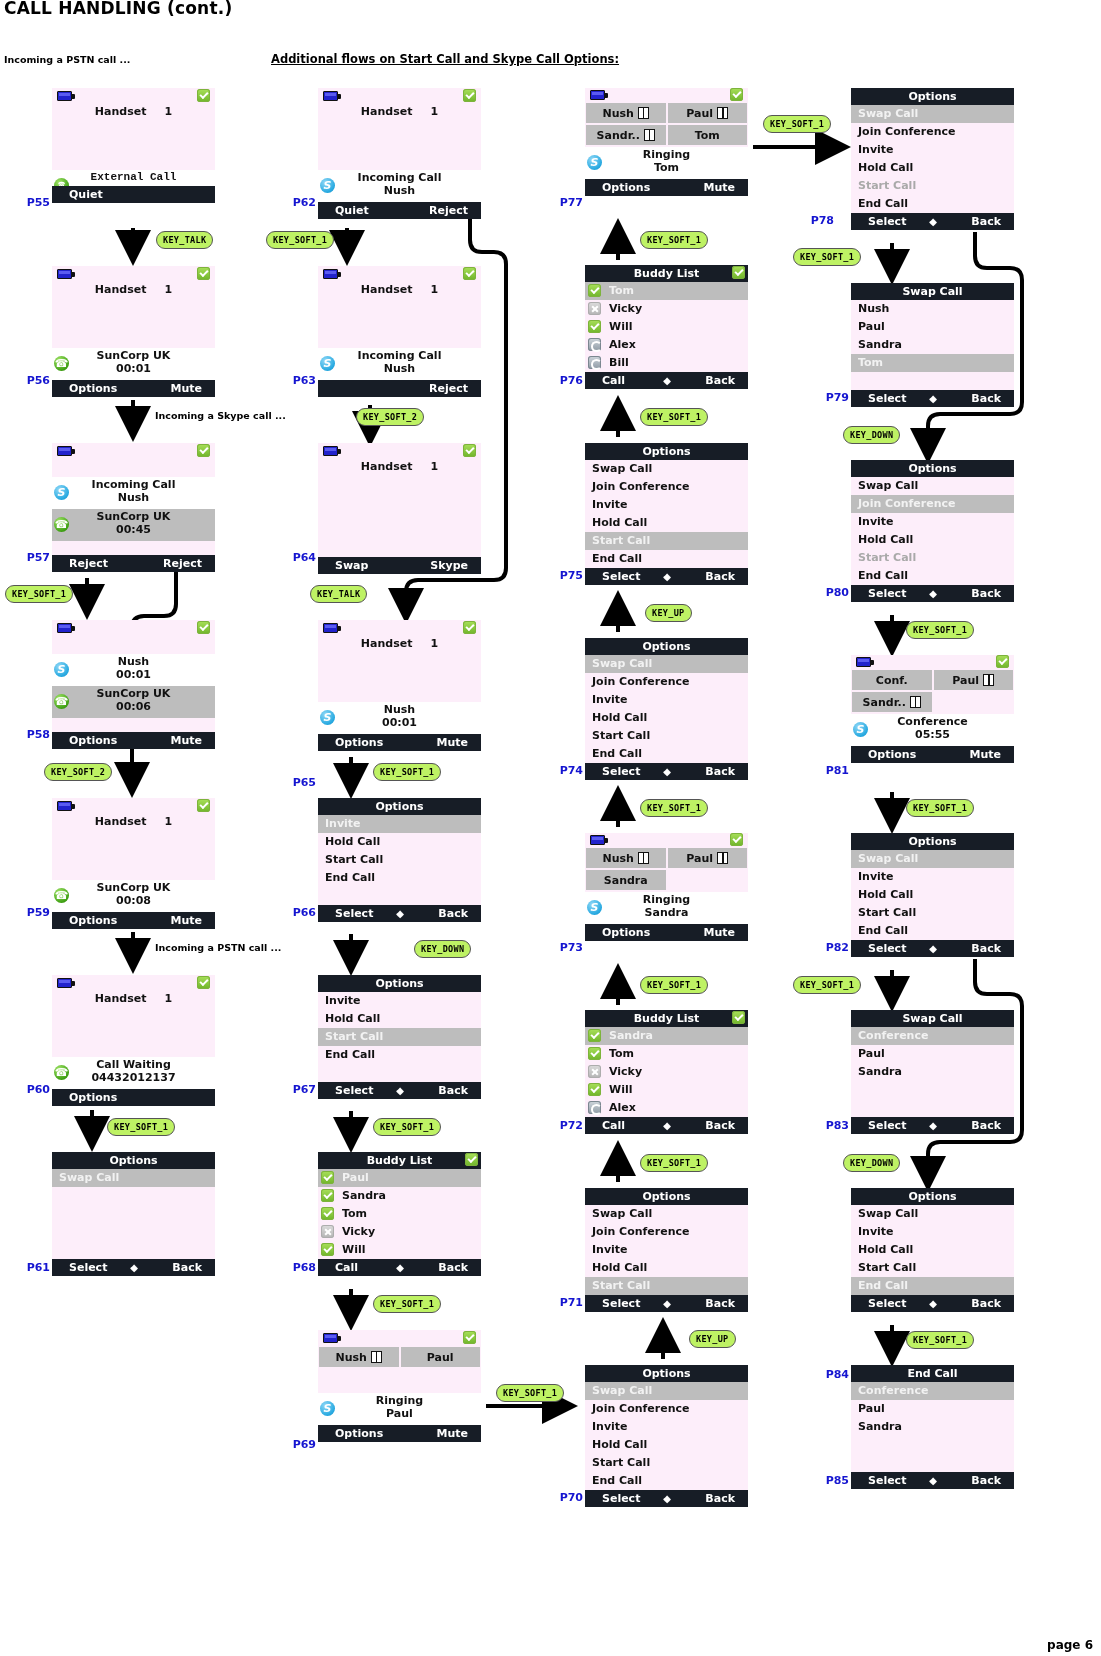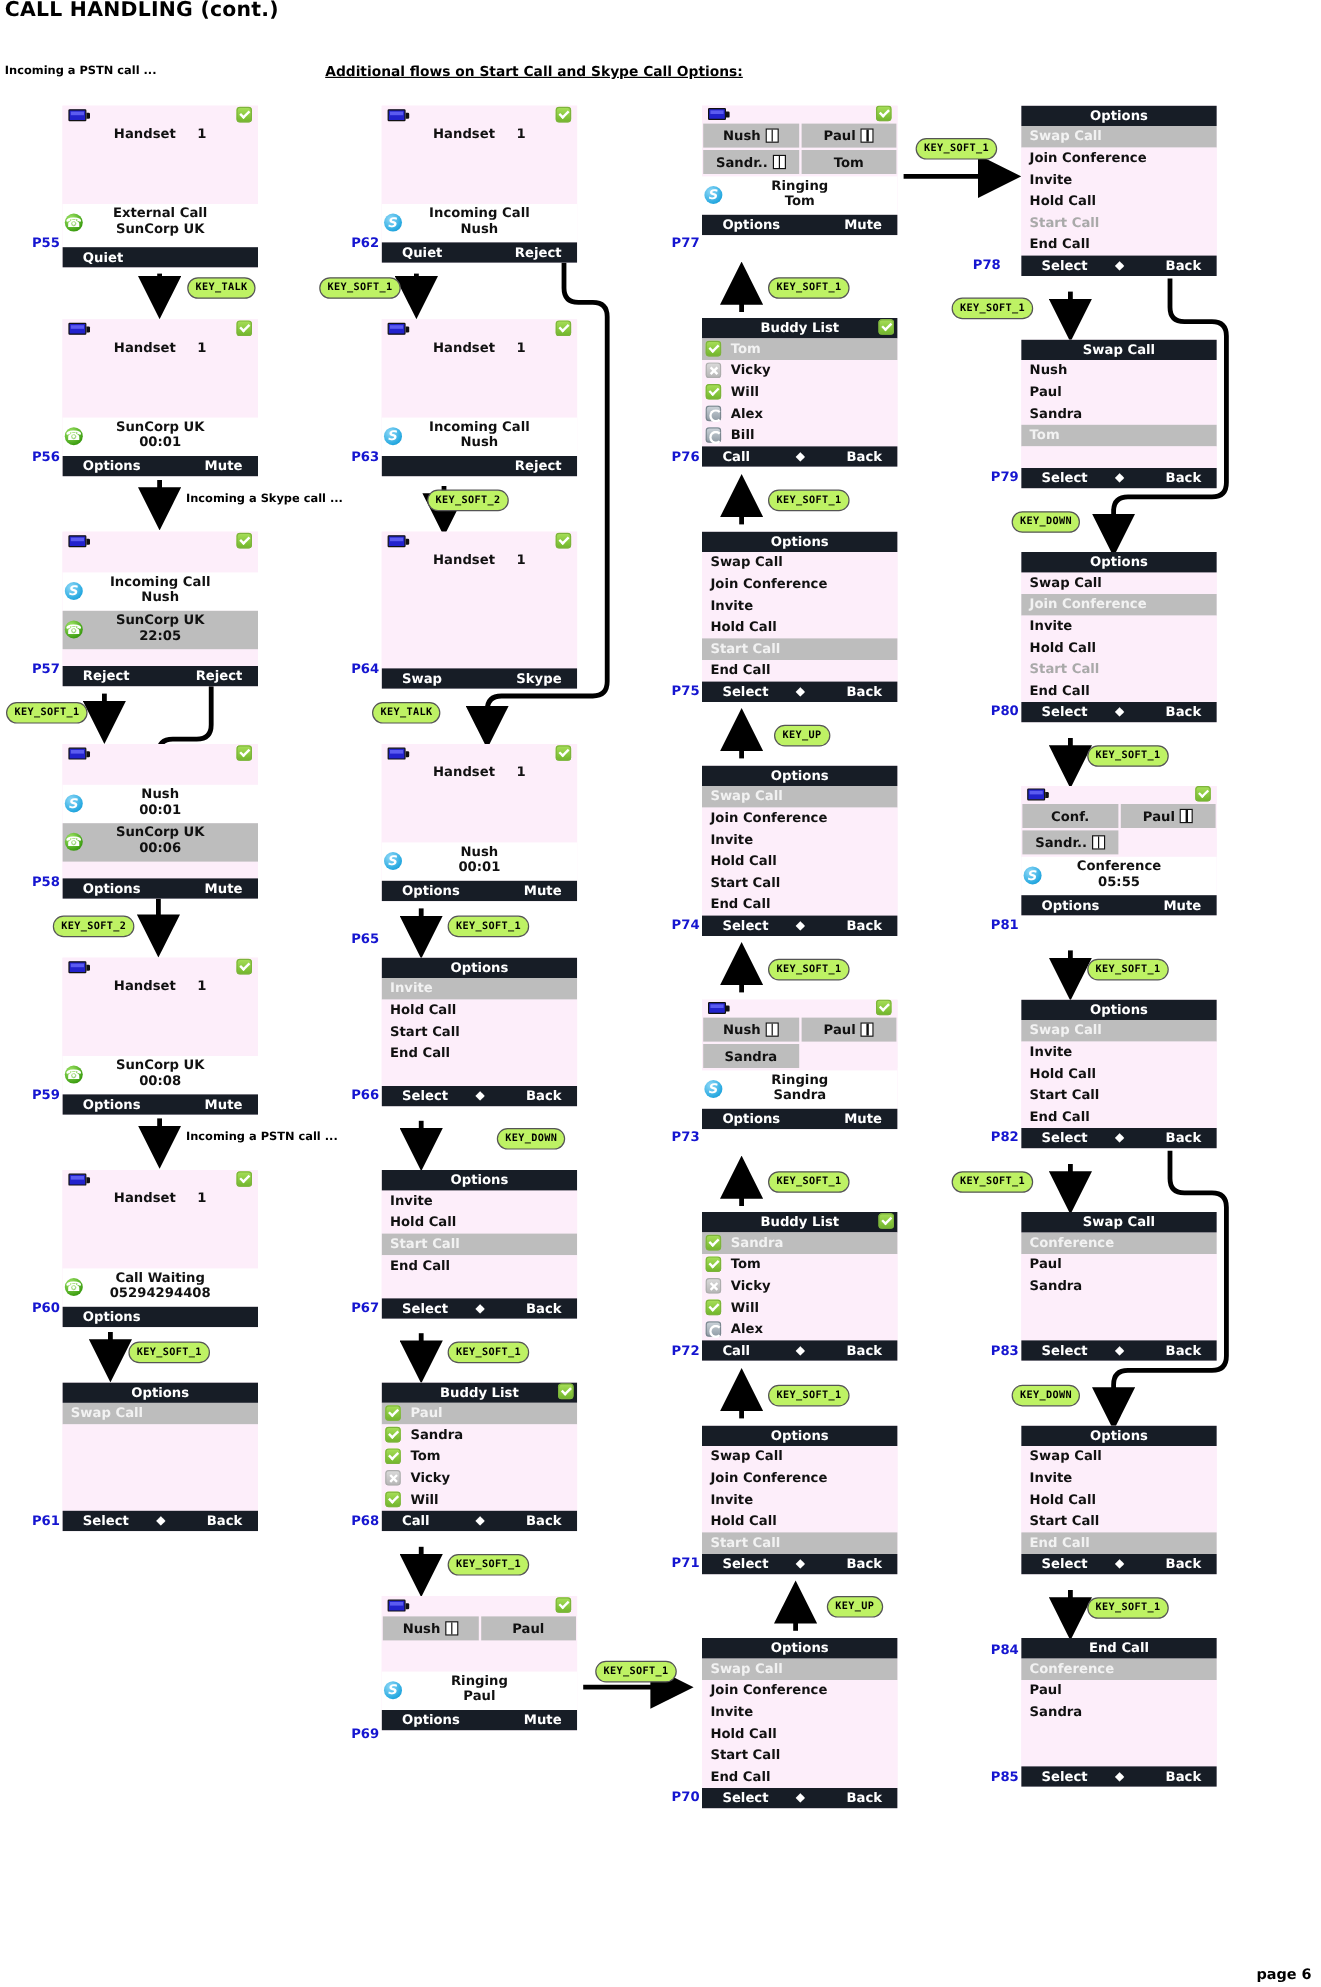--- a/index.html
+++ b/index.html
@@ -201,21 +201,21 @@
 <div class="scr-label" style="left:16px; top:196px;">P55</div>
 <div class="screen" style="left:52px; top:88px;">
   <div class="statusrow">
     <span style="position:absolute;left:5px;top:3px;"><span class="batt"></span></span>
     <span style="position:absolute;right:5px;top:1px;"><span class="ok-badge"></span></span>
   </div>
   <div class="handset-row">
     <span>Handset</span><span class="num">1</span>
   </div>
   <div class="blank" style="height:46px;"></div>
-  <div class="infobox" style="height:36px;">
+  <div class="infobox" style="height:16px;font-family:Liberation Mono, monospace;">
     <span class="ico"><span class="pstn-ico"></span></span>
     <div class="l1">External Call</div>
     <div class="l2">SunCorp UK</div>
   </div>
   <div class="softbar">
     <span class="sk-l">Quiet</span>
     <span class="sk-r"></span>
   </div>
 </div>
 
@@ -261,21 +261,21 @@
   </div>
   <div class="blank" style="height:18px;"></div>
   <div class="infobox" style="height:32px;">
     <span class="ico"><span class="skype-ico">S</span></span>
     <div class="l1">Incoming Call</div>
     <div class="l2">Nush</div>
   </div>
   <div class="infobox grey" style="height:32px;">
     <span class="ico"><span class="pstn-ico"></span></span>
     <div class="l1">SunCorp UK</div>
-    <div class="l2">22:05</div>
+    <div class="l2">00:45</div>
   </div>
   <div class="blank" style="height:14px;"></div>
   <div class="softbar">
     <span class="sk-l">Reject</span>
     <span class="sk-r">Reject</span>
   </div>
 </div>
 
 <div class="arrow" style="left:79px; top:578px;">
   <svg width="16" height="34">
@@ -343,21 +343,21 @@
     <span style="position:absolute;left:5px;top:3px;"><span class="batt"></span></span>
     <span style="position:absolute;right:5px;top:1px;"><span class="ok-badge"></span></span>
   </div>
   <div class="handset-row">
     <span>Handset</span><span class="num">1</span>
   </div>
   <div class="blank" style="height:46px;"></div>
   <div class="infobox" style="height:32px;">
     <span class="ico"><span class="pstn-ico"></span></span>
     <div class="l1">Call Waiting</div>
-    <div class="l2">05294294408</div>
+    <div class="l2">04432012137</div>
   </div>
   <div class="softbar">
     <span class="sk-l">Options</span>
     <span class="sk-r"></span>
   </div>
 </div>
 
 <div class="arrow" style="left:84px; top:1110px;">
   <svg width="16" height="34">
       <path d="M8,0 L8,22" stroke="#000" stroke-width="4" fill="none" marker-end="url(#ah)"></path>

